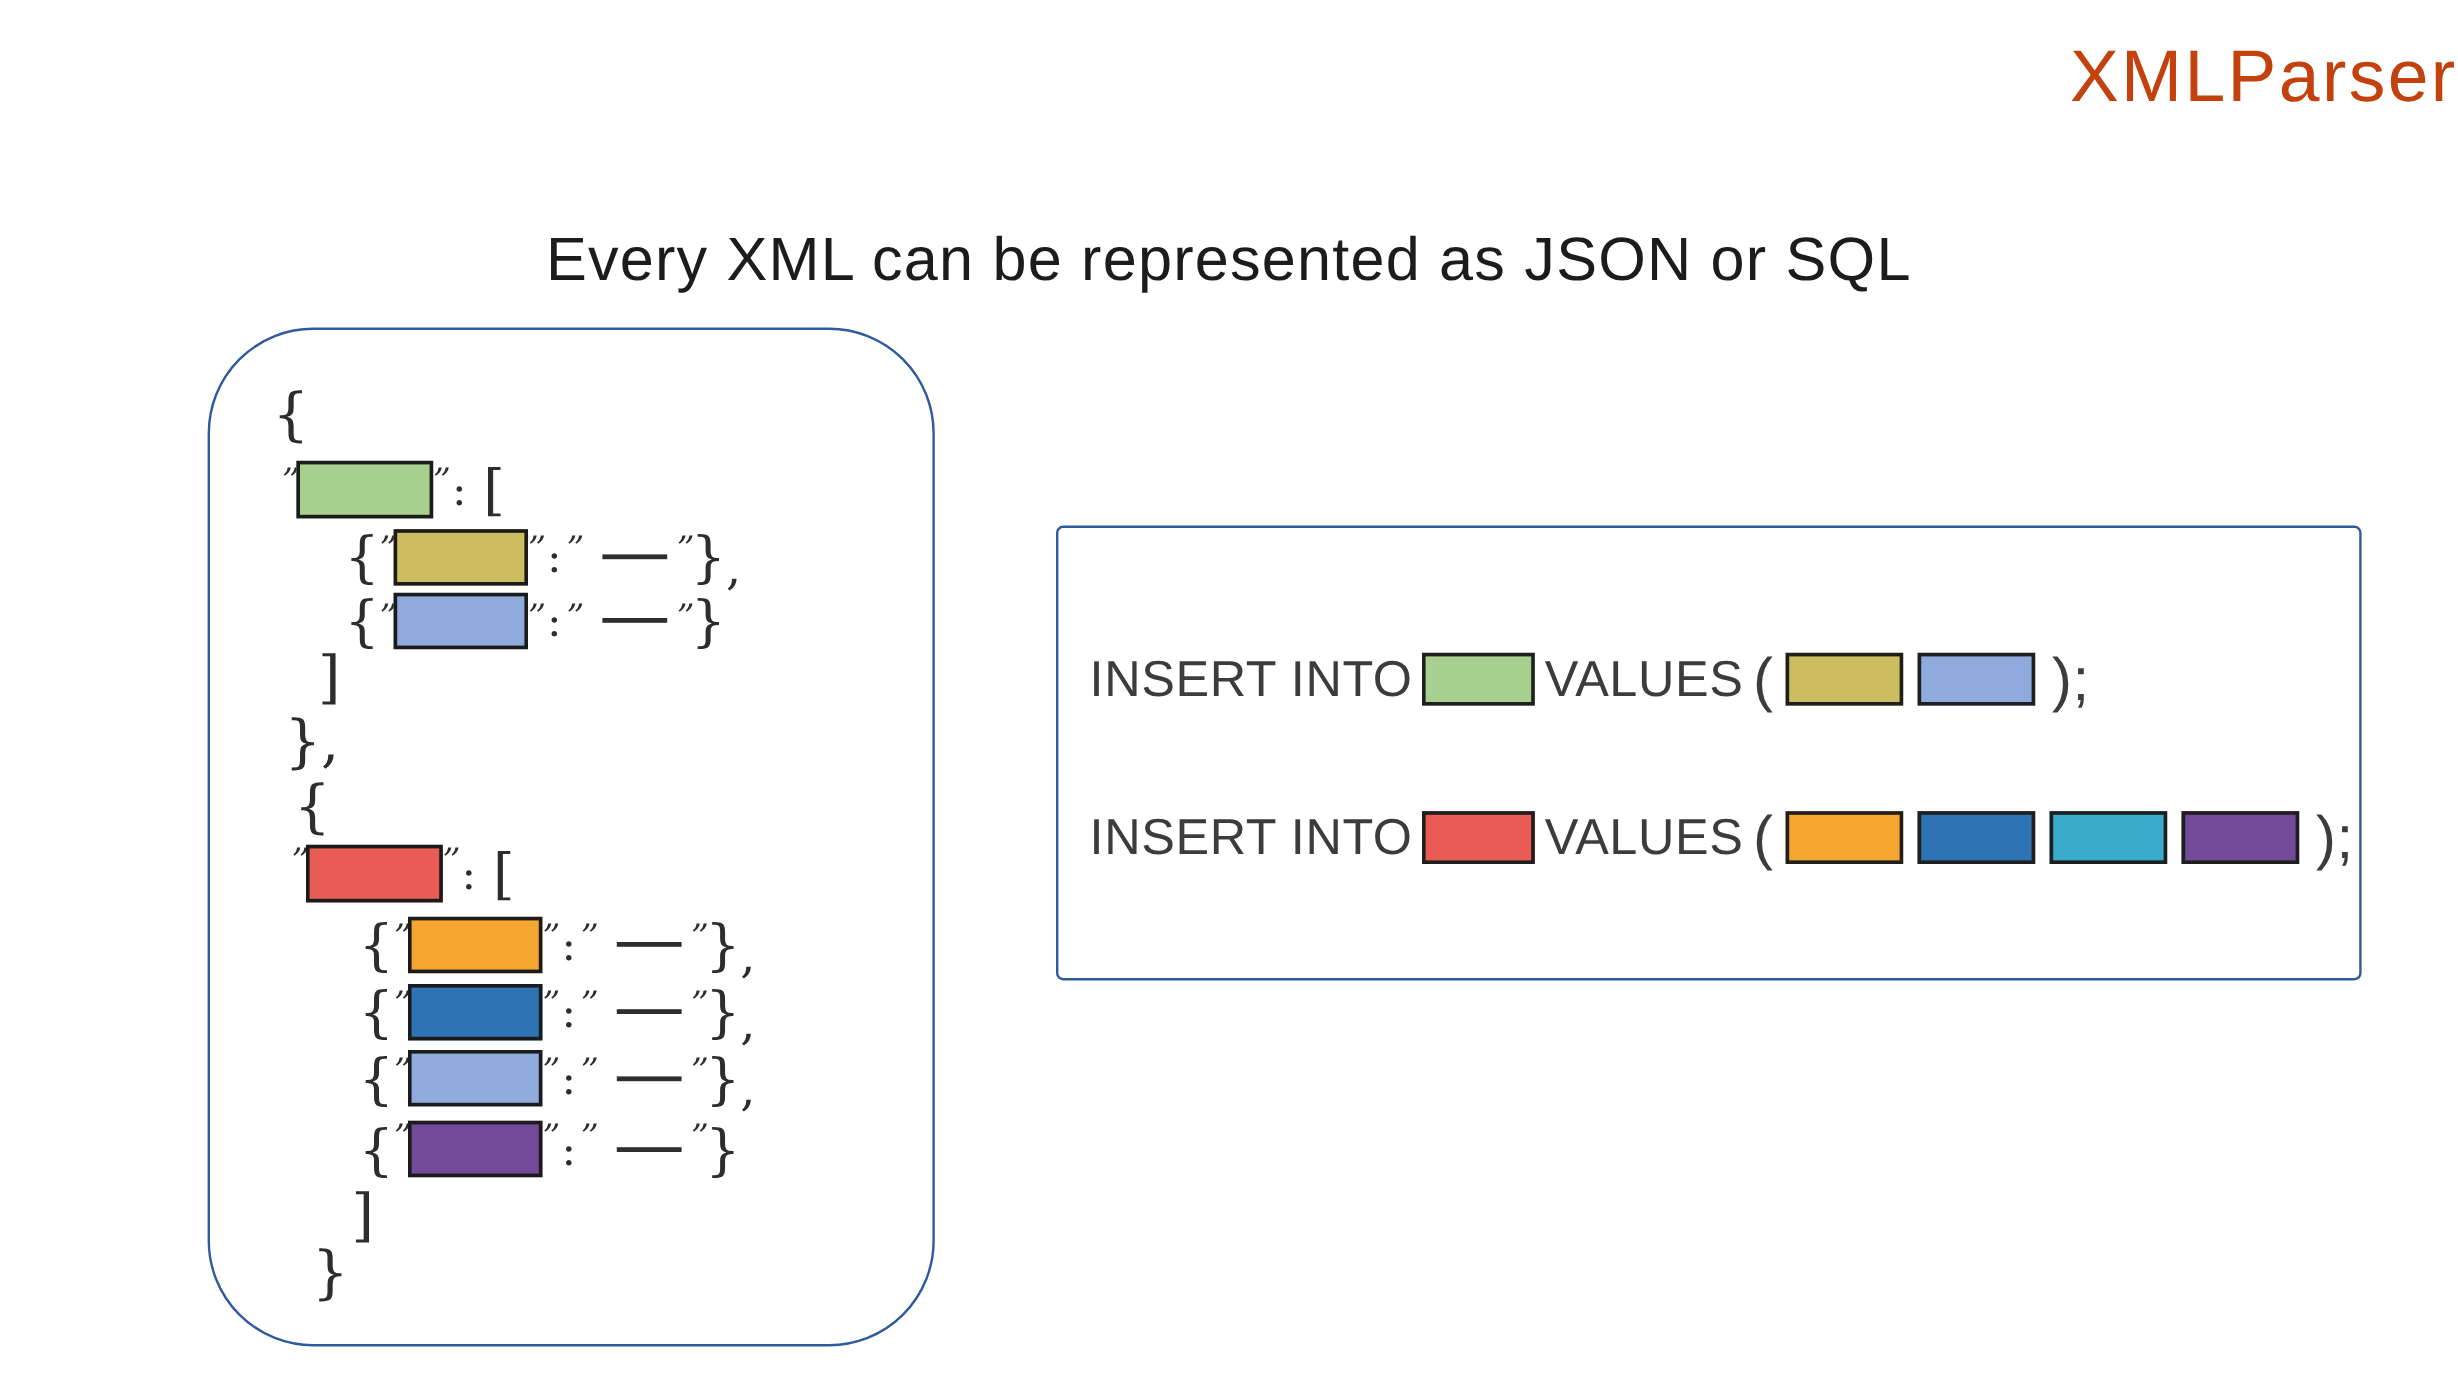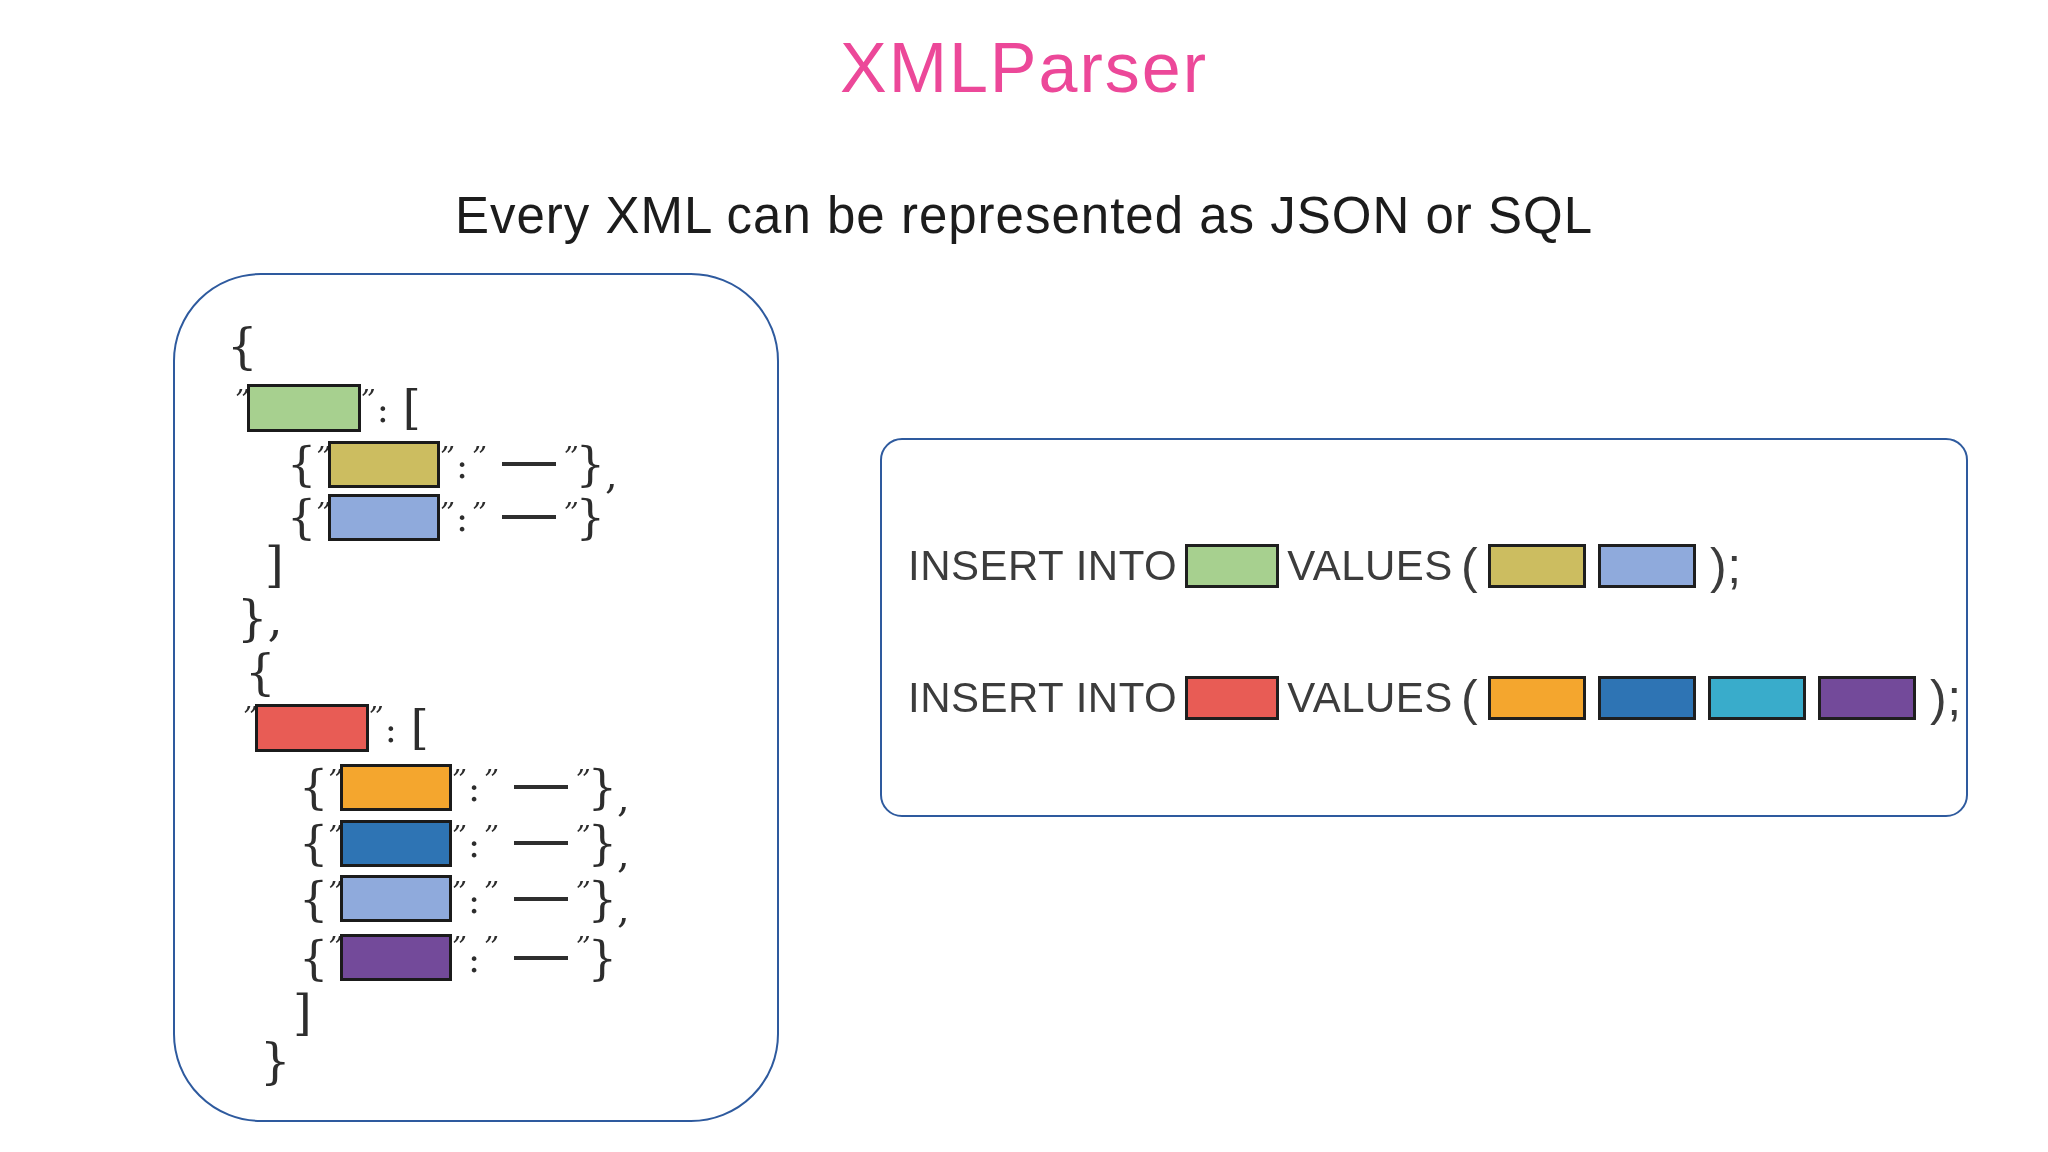--- a/index.html
+++ b/index.html
@@ -4,33 +4,33 @@
 <style>
   html,body { margin:0; padding:0; background:#ffffff; }
   .stage {
     position:relative; width:2048px; height:1152px; background:#ffffff;
     overflow:hidden; font-family:"Liberation Sans", sans-serif;
   }
 
   
   .title {
     position:absolute; top:28px; left:0; width:100%;
-    text-align:center; font-size:70px; font-weight:300;
-    color:#ec4899; letter-spacing:2px;
+    text-align:right; font-size:61px; font-weight:300;
+    color:#c2410c; letter-spacing:2px;
   }
   .subtitle {
     position:absolute; top:186px; left:0; width:100%;
     text-align:center; font-size:51px; font-weight:300;
     color:#1c1c1c; letter-spacing:1px;
   }
 
   
   .panel { position:absolute; background:#ffffff; border:2px solid #2e5a9e; }
   .json-panel { left:173px; top:273px; width:602px; height:845px; border-radius:88px; }
-  .sql-panel  { left:880px; top:438px; width:1084px; height:375px; border-radius:22px;text-decoration:underline; }
+  .sql-panel  { left:880px; top:438px; width:1084px; height:375px; border-radius:6px;text-decoration:underline; }
 
   
   .json-lines { position:absolute; inset:0; padding-top:38px; }
   .jline {
     display:flex; align-items:center;
     font-family:"DejaVu Serif", serif; color:#2d2d2d;
   }
   .jline .jp { font-size:46px; line-height:1; }
   .jline.solo .jp { font-size:48px; }
   .jbox { width:112px; height:47px; border:3px solid #1b1b1b; box-sizing:border-box; flex:none; }

